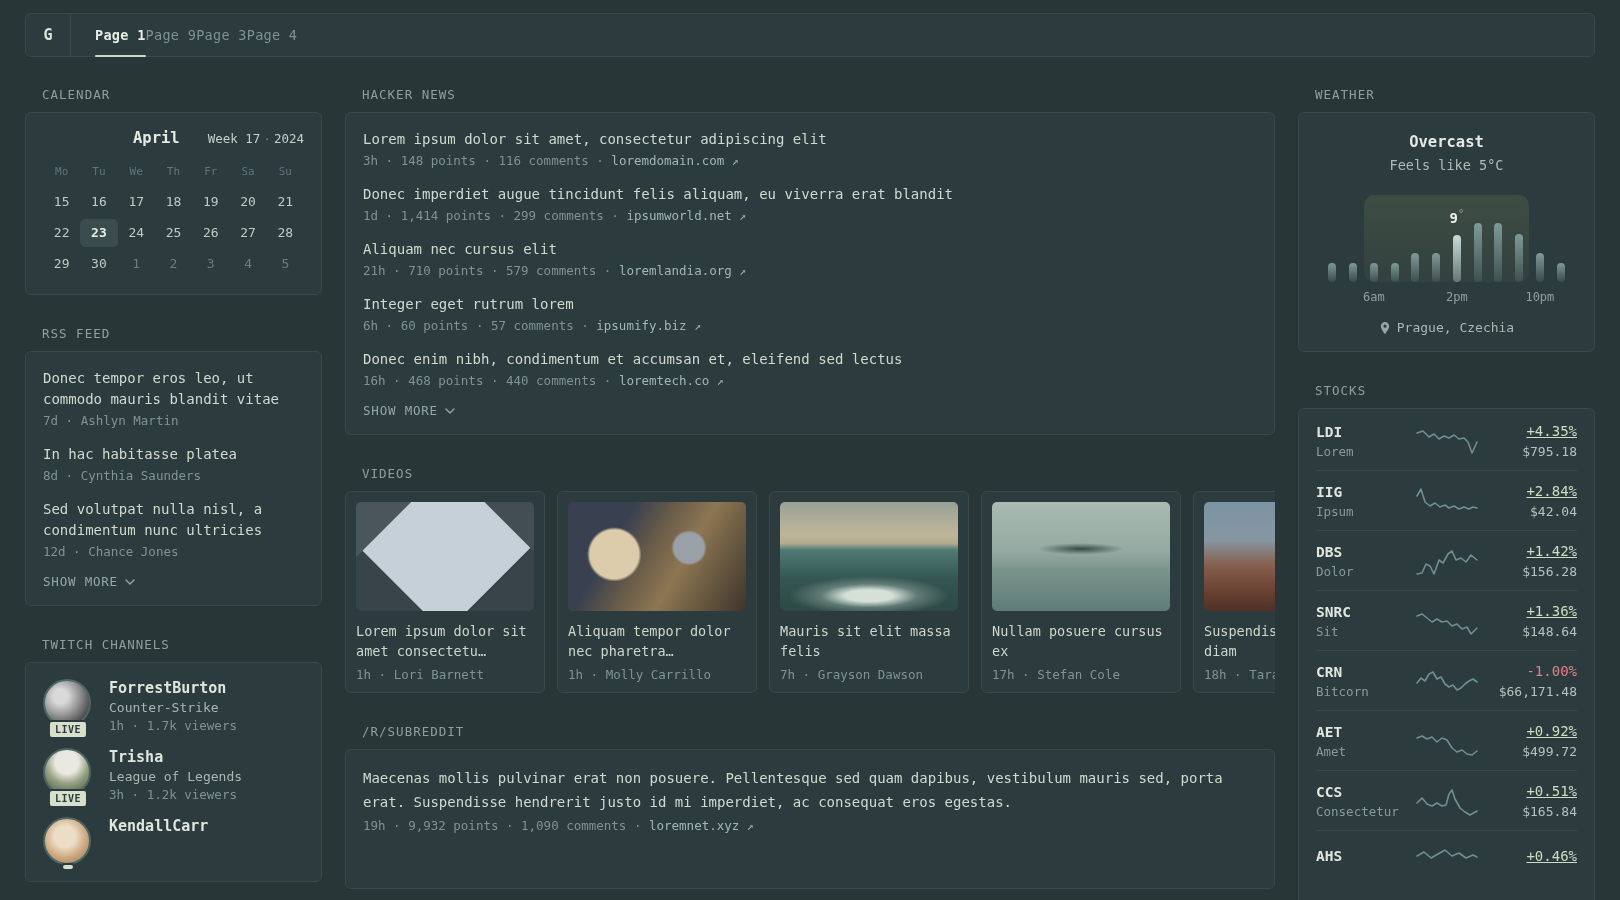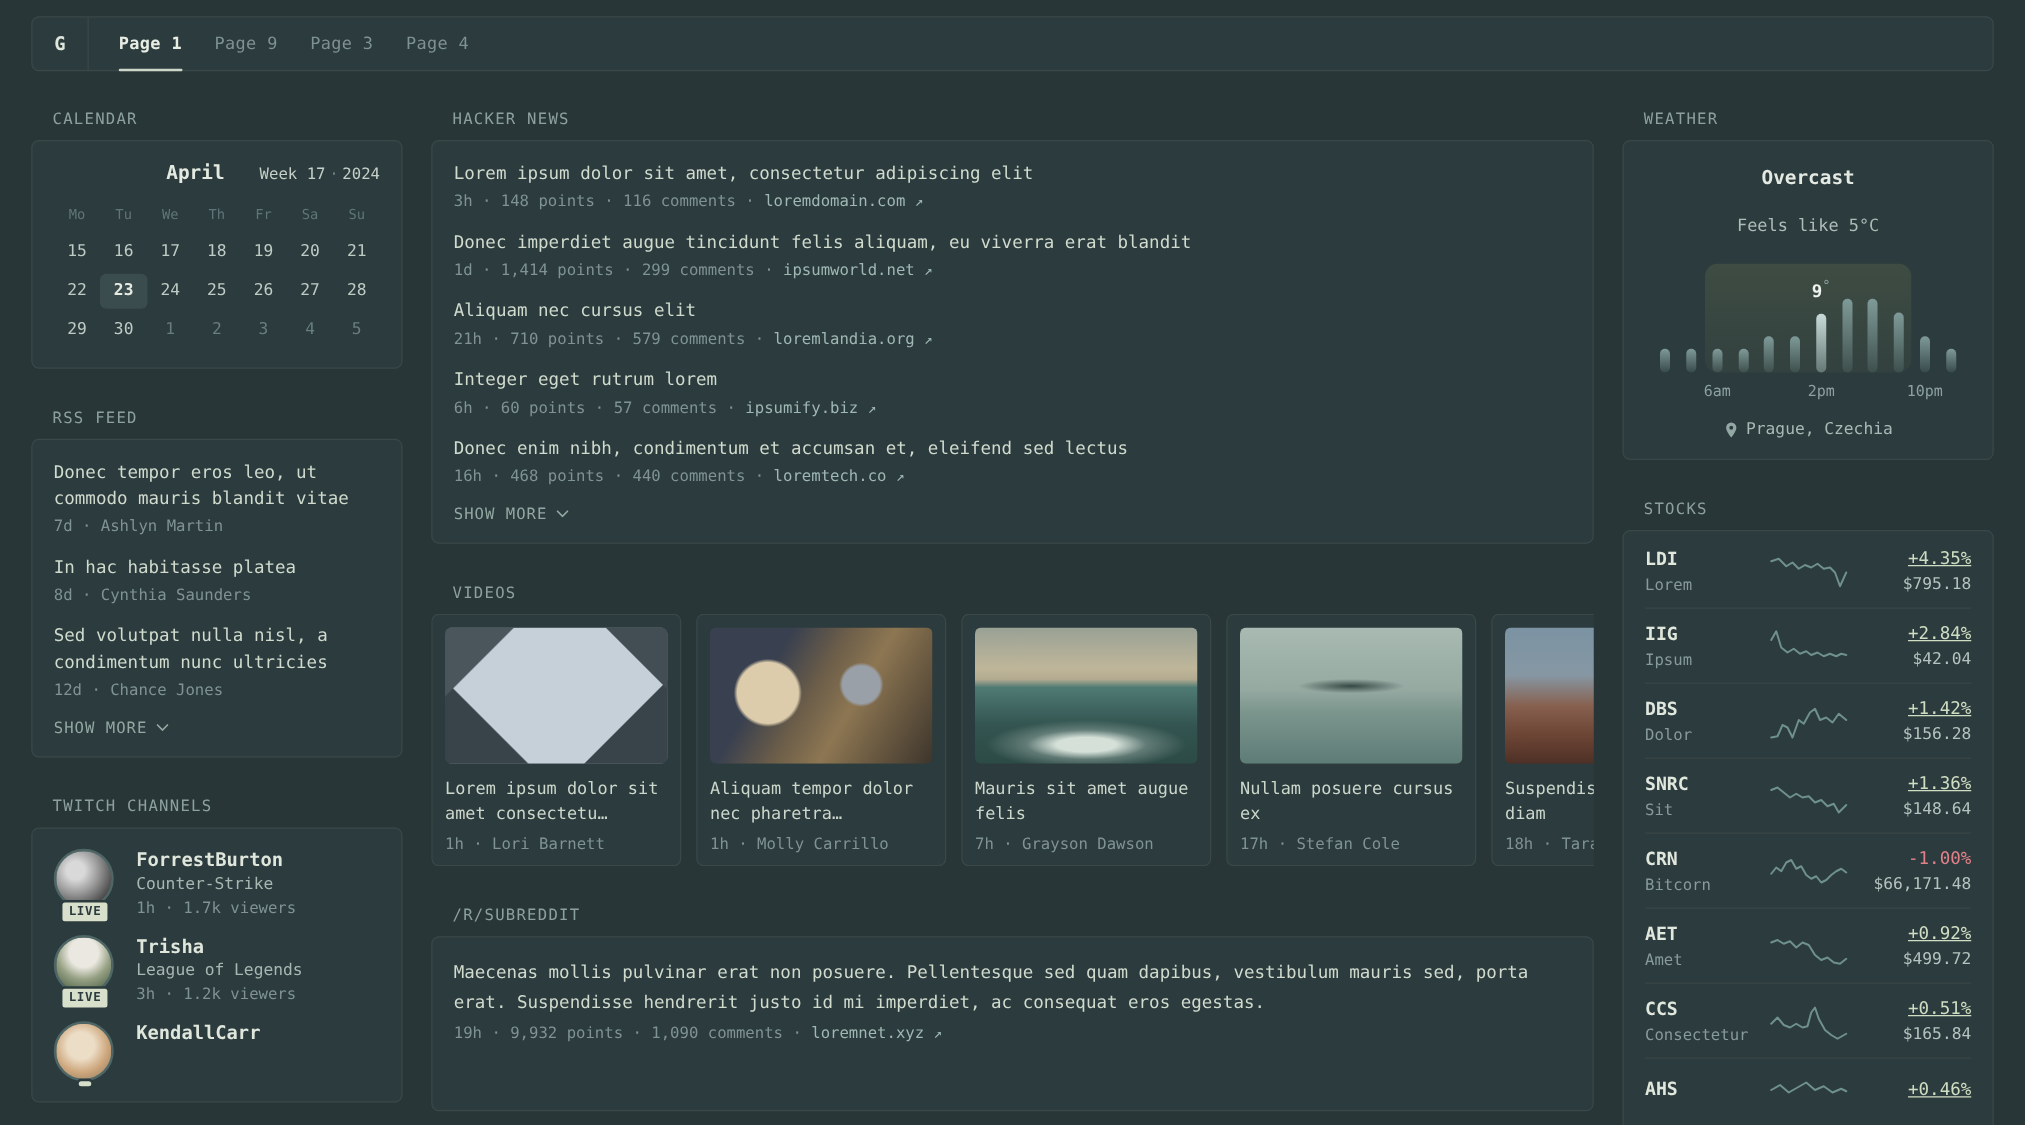--- a/index.html
+++ b/index.html
@@ -16,21 +16,21 @@
     margin-top:13px; height:44px;
     border:1px solid #3a4849; border-radius:6px;
     background:#2c3b3d;
     display:flex; align-items:stretch;
   }
   .logo {
     width:45px; display:flex; align-items:center; justify-content:center;
     font-weight:bold; font-size:15px; color:#dfe6dc;
     border-right:1px solid #3a4849; cursor:pointer;
   }
-  .tabs { display:flex; align-items:stretch; padding-left:24px; gap:26px; }
+  .tabs { display:flex; align-items:stretch; padding-left:24px; }
   .tab {
     position:relative; display:flex; align-items:center;
     font-size:13.5px; color:#7e9294; cursor:pointer; letter-spacing:.3px;
   }
   .tab.active { color:#e8ede4; font-weight:bold; }
   .tab.active::after {
     content:""; position:absolute; left:0; right:0; bottom:-1px; height:2px;
     background:#ccd7c9; border-radius:1px;
   }
 
@@ -127,21 +127,21 @@
 
   
   .sub-card { height:140px; overflow:hidden; }
   .sub-text { font-size:14px; line-height:24px; color:#d0dbce; cursor:pointer; }
   .sub-meta { font-size:12.5px; color:#7f9394; margin-top:4px; }
   .sub-meta .url { color:#9fb8b4; cursor:pointer; }
   .sub-meta .ext { color:#9fb8b4; font-size:11.5px; }
 
   
   .wx-cond { text-align:center; font-size:15.5px; font-weight:bold; color:#e4eae1; margin-top:4px; }
-  .wx-feels { text-align:center; font-size:13.5px; color:#aebcb8; margin-top:22px; }
+  .wx-feels { text-align:center; font-size:13.5px; color:#aebcb8; margin-top:6px; }
   .wx-chart { position:relative; height:87px; margin:22px 6px 0; }
   .wx-daylight {
     position:absolute; left:16.7%; width:66.6%; top:0; bottom:0;
     background:linear-gradient(to bottom, rgba(170,180,100,.14), rgba(170,180,100,.05));
     border-radius:10px;
   }
   .wx-bars { position:absolute; inset:0; display:flex; align-items:flex-end; }
   .wx-slot { flex:1; display:flex; justify-content:center; }
   .bar { width:8px; border-radius:4px;
          background:linear-gradient(to top, rgba(94,120,118,.25), #7e9a98); }
@@ -390,21 +390,21 @@
             </div>
 
             <div class="video-card">
               <div class="thumb t2"></div>
               <div class="v-title">Aliquam tempor dolor nec pharetra…</div>
               <div class="v-meta">1h · Molly Carrillo</div>
             </div>
 
             <div class="video-card">
               <div class="thumb t3"></div>
-              <div class="v-title">Mauris sit amet augue felis</div>
+              <div class="v-title">Mauris sit elit massa felis</div>
               <div class="v-meta">7h · Grayson Dawson</div>
             </div>
 
             <div class="video-card">
               <div class="thumb t4"></div>
               <div class="v-title">Nullam posuere cursus ex</div>
               <div class="v-meta">17h · Stefan Cole</div>
             </div>
 
             <div class="video-card">

